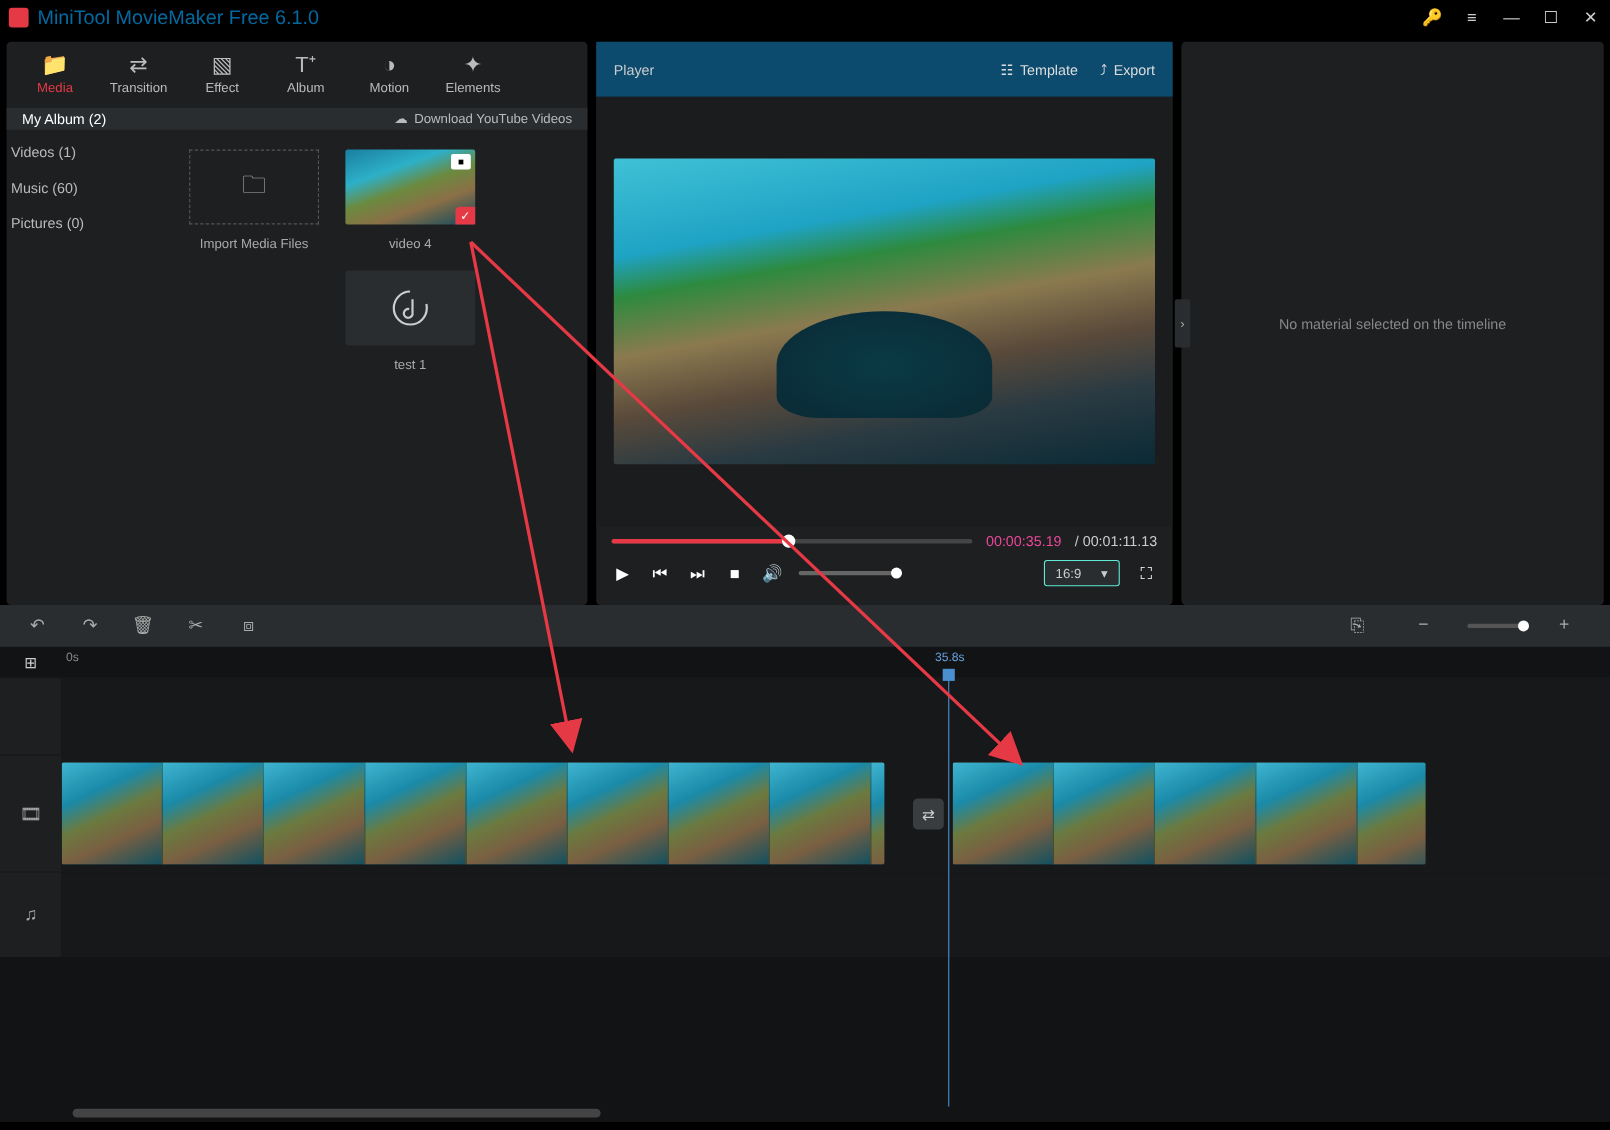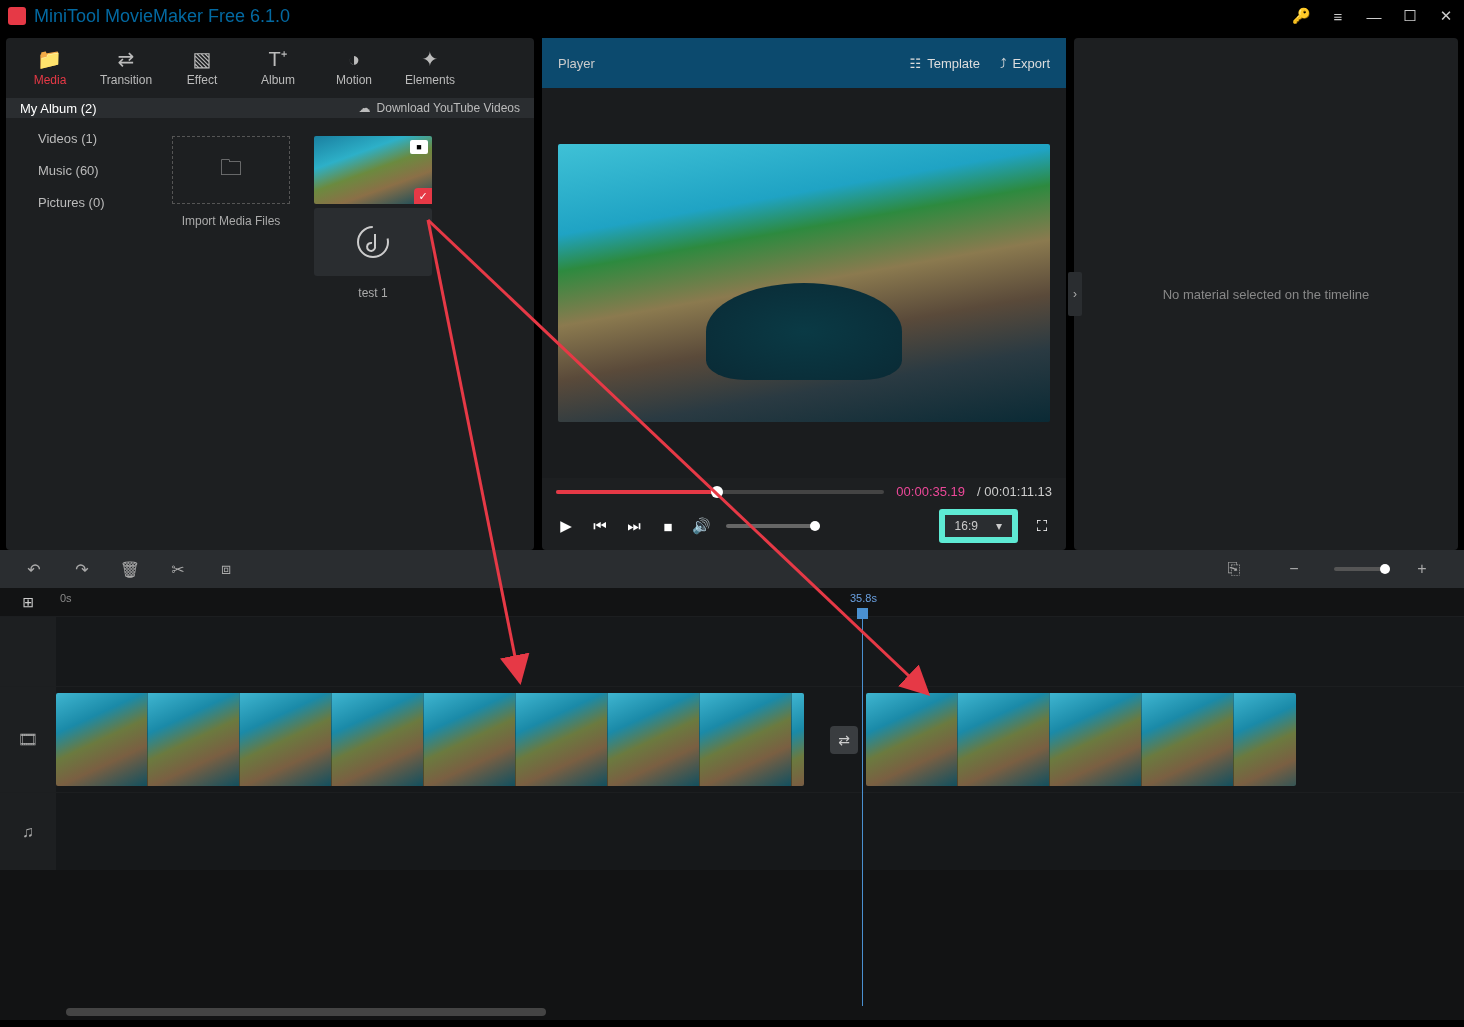--- a/index.html
+++ b/index.html
@@ -11,21 +11,21 @@
 .titlebar .win-btn { width: 20px; height: 20px; display: flex; align-items: center; justify-content: center; cursor: pointer; color: #ccc; font-size: 15px; }
 .titlebar .key-btn { color: #f2b134; }
 .app-body { display: flex; height: 518px; padding: 6px 6px 0 6px; gap: 8px; }
 .left-panel { width: 528px; background: #1d1f21; display: flex; flex-direction: column; border-radius: 4px; }
 .top-tabs { height: 60px; display: flex; align-items: center; padding: 4px 8px; gap: 4px; }
 .tab-item { width: 72px; height: 56px; display: flex; flex-direction: column; align-items: center; justify-content: center; gap: 4px; color: #bbb; cursor: pointer; font-size: 12px; border-radius: 4px; }
 .tab-item.active { color: #e63946; }
 .tab-icon { font-size: 20px; line-height: 1; }
 .media-row { display: flex; flex: 1; }
 .sidebar { width: 152px; display: flex; flex-direction: column; padding: 4px 0; }
-.side-item { height: 32px; display: flex; align-items: center; padding: 0 32px; font-size: 13px; color: #bbb; cursor: pointer; }
+.side-item { height: 32px; display: flex; align-items: center; padding: 0 4px; font-size: 13px; color: #bbb; cursor: pointer; }
 .album-header { height: 20px; display: flex; align-items: center; padding: 0 14px; justify-content: space-between; background: #2a2d30; }
 .album-title { font-size: 13px; color: #fff; }
 .dl-link { font-size: 12px; color: #bbb; cursor: pointer; display: flex; align-items: center; gap: 6px; }
 .media-grid { flex: 1; padding: 18px 14px; display: flex; flex-wrap: wrap; gap: 24px; align-content: flex-start; }
 .media-card { width: 118px; display: flex; flex-direction: column; align-items: center; gap: 10px; }
 .import-box { width: 118px; height: 68px; border: 1px dashed #555; display: flex; align-items: center; justify-content: center; font-size: 22px; color: #aaa; cursor: pointer; }
 .thumb { width: 118px; height: 68px; background: linear-gradient(160deg, #1a7fa0 0%, #2db0c8 30%, #6b8a3f 50%, #8b6f47 70%, #0e4a5d 100%); position: relative; cursor: pointer; border-radius: 2px; }
 .thumb .vid-badge { position: absolute; top: 4px; right: 4px; width: 18px; height: 14px; background: #fff; border-radius: 2px; display: flex; align-items: center; justify-content: center; font-size: 9px; color: #000; }
 .thumb .check-badge { position: absolute; bottom: 0; right: 0; width: 18px; height: 16px; background: #e63946; display: flex; align-items: center; justify-content: center; font-size: 11px; color: #fff; border-top-left-radius: 4px; }
 .audio-thumb { width: 118px; height: 68px; background: #2a2d30; display: flex; align-items: center; justify-content: center; color: #ccc; cursor: pointer; border-radius: 3px; }
@@ -41,21 +41,21 @@
 .seek-row { display: flex; align-items: center; gap: 12px; }
 .seekbar { flex: 1; height: 4px; background: #444; position: relative; border-radius: 2px; }
 .seek-fill { position: absolute; left: 0; top: 0; height: 100%; width: 49%; background: #e63946; border-radius: 2px; }
 .seek-knob { position: absolute; left: 49%; top: 50%; width: 12px; height: 12px; background: #fff; border-radius: 50%; transform: translate(-50%, -50%); }
 .time-cur { color: #ec4899; font-size: 13px; }
 .time-total { color: #ccc; font-size: 13px; }
 .ctrl-row { display: flex; align-items: center; gap: 14px; }
 .ctrl-btn { width: 20px; height: 20px; display: flex; align-items: center; justify-content: center; color: #fff; cursor: pointer; font-size: 15px; }
 .vol-slider { width: 94px; height: 4px; background: #666; position: relative; border-radius: 2px; }
 .vol-knob { position: absolute; right: 0; top: 50%; width: 10px; height: 10px; background: #fff; border-radius: 50%; transform: translate(0, -50%); }
-.aspect-dd { margin-left: auto; background: #2a2d30; border: 6px solid #5eead4; color: #ccc; padding: 4px 10px; font-size: 12px; display: flex; align-items: center; gap: 18px; cursor: pointer; border-radius: 3px; }
+.aspect-dd { margin-left: auto; background: #2a2d30; border: 1px solid #5eead4; color: #ccc; padding: 4px 10px; font-size: 12px; display: flex; align-items: center; gap: 18px; cursor: pointer; border-radius: 3px; }
 .right-panel { flex: 1; background: #1d1f21; display: flex; flex-direction: column; border-radius: 4px; position: relative; }
 .right-panel .arrow-tab { position: absolute; left: -6px; top: 50%; width: 14px; height: 44px; background: #2a2d30; display: flex; align-items: center; justify-content: center; transform: translateY(-50%); color: #aaa; font-size: 12px; border-radius: 2px; }
 .right-empty { flex: 1; display: flex; align-items: center; justify-content: center; font-size: 13px; color: #888; }
 .timeline-area { height: 470px; background: #121314; display: flex; flex-direction: column; }
 .tl-toolbar { height: 38px; background: #2a2d30; display: flex; align-items: center; padding: 0 14px; }
 .tool-btn { width: 40px; height: 28px; display: flex; align-items: center; justify-content: center; color: #aaa; cursor: pointer; font-size: 16px; margin-right: 8px; }
 .tl-right { margin-left: auto; display: flex; align-items: center; gap: 12px; }
 .zoom-slider { width: 56px; height: 4px; background: #555; position: relative; border-radius: 2px; }
 .zoom-knob { position: absolute; right: 0; top: 50%; width: 10px; height: 10px; background: #fff; border-radius: 50%; transform: translate(0, -50%); }
 .ruler-row { height: 28px; display: flex; align-items: center; position: relative; }
@@ -144,21 +144,21 @@
           </div>
           <span class="media-label">Import Media Files</span>
         </div>
         <div class="media-card">
           <div class="thumb">
             <div class="vid-badge">■</div>
             <div class="check-badge">✓</div>
           </div>
           <span class="media-label">video 4</span>
         </div>
-        <div class="media-card" style="margin-left:-142px;margin-top:72px;">
+        <div class="media-card" style="margin-left:-142px;margin-top:110px;">
           <div class="audio-thumb">
             <svg width="36" height="36" viewBox="0 0 36 36">
                 <circle cx="18" cy="18" r="15" fill="none" stroke="#ccc" stroke-width="2" stroke-dasharray="70 20"></circle>
                 <path d="M20 10 v12 a4 4 0 1 1 -3 -3" fill="none" stroke="#ccc" stroke-width="2"></path>
               </svg>
           </div>
           <span class="media-label">test 1</span>
         </div>
       </div>
     </div>

